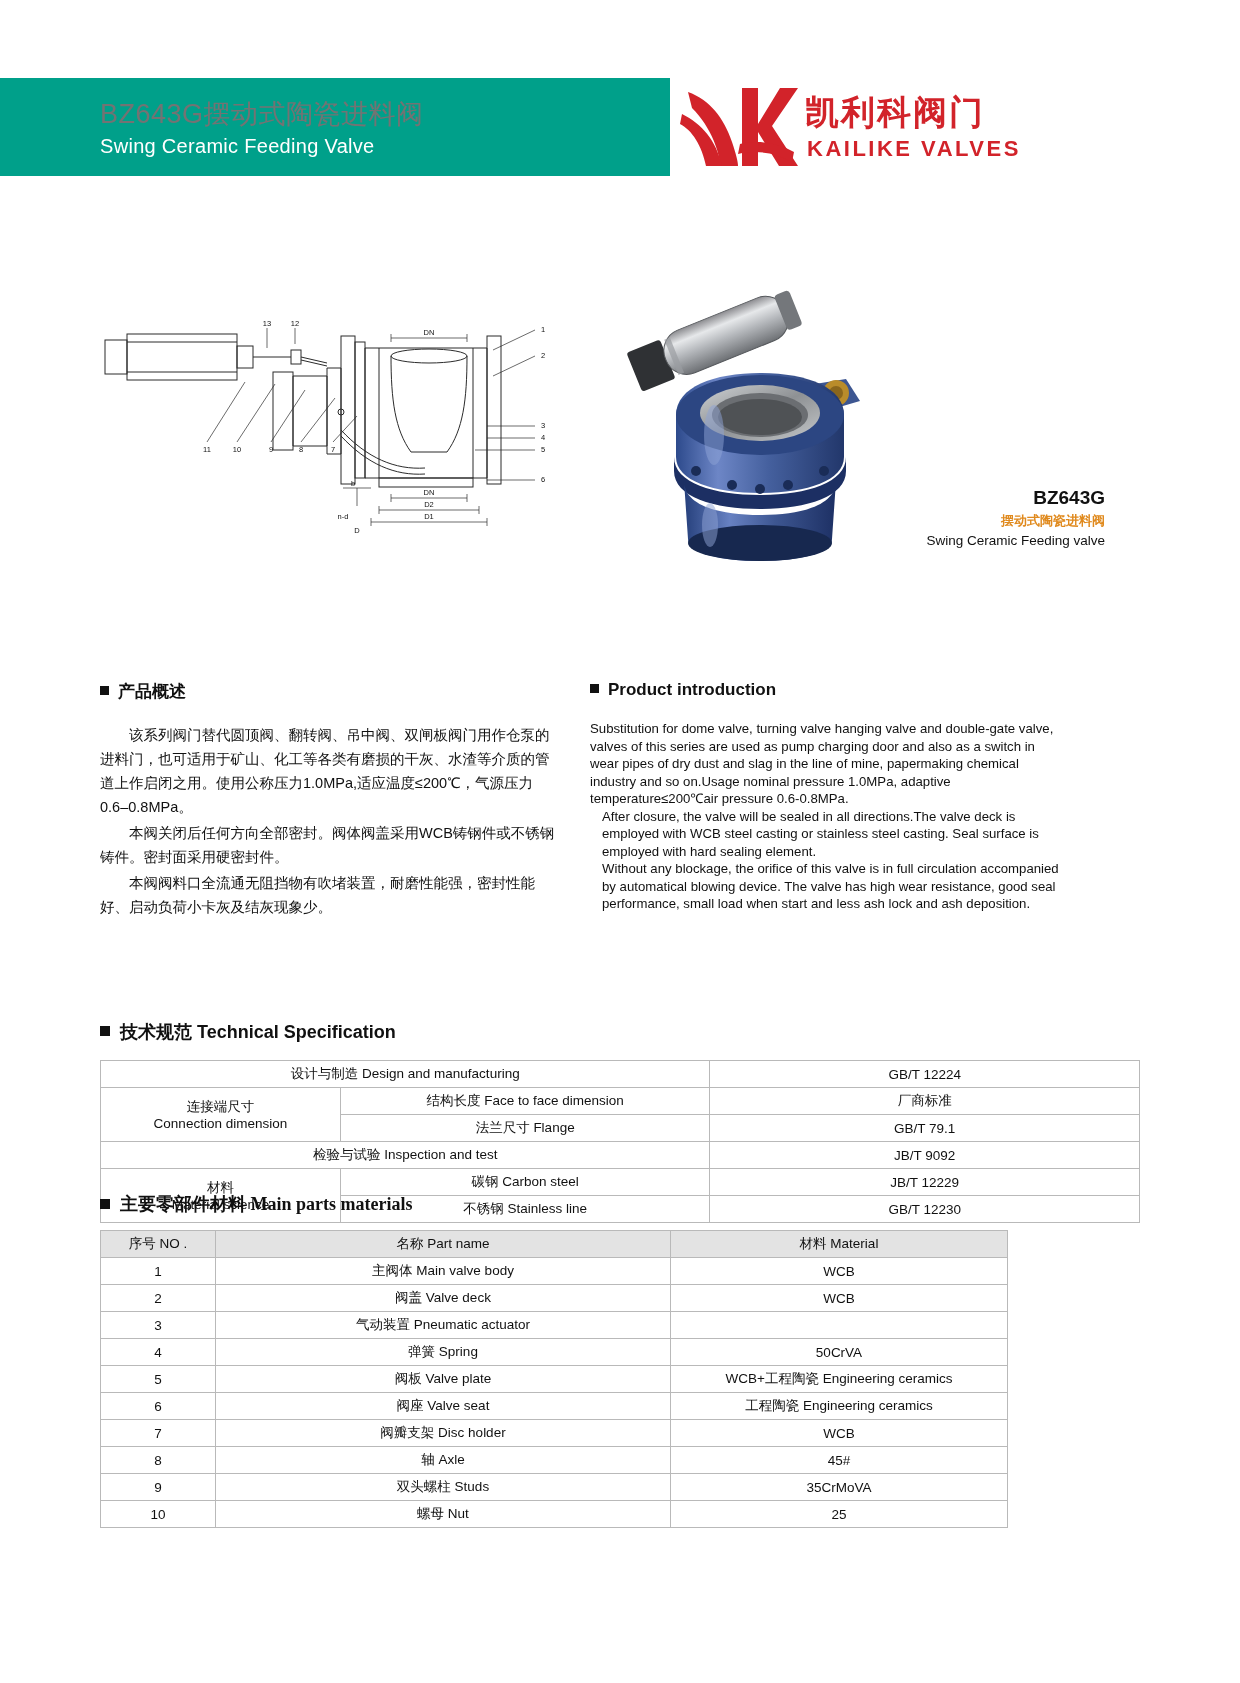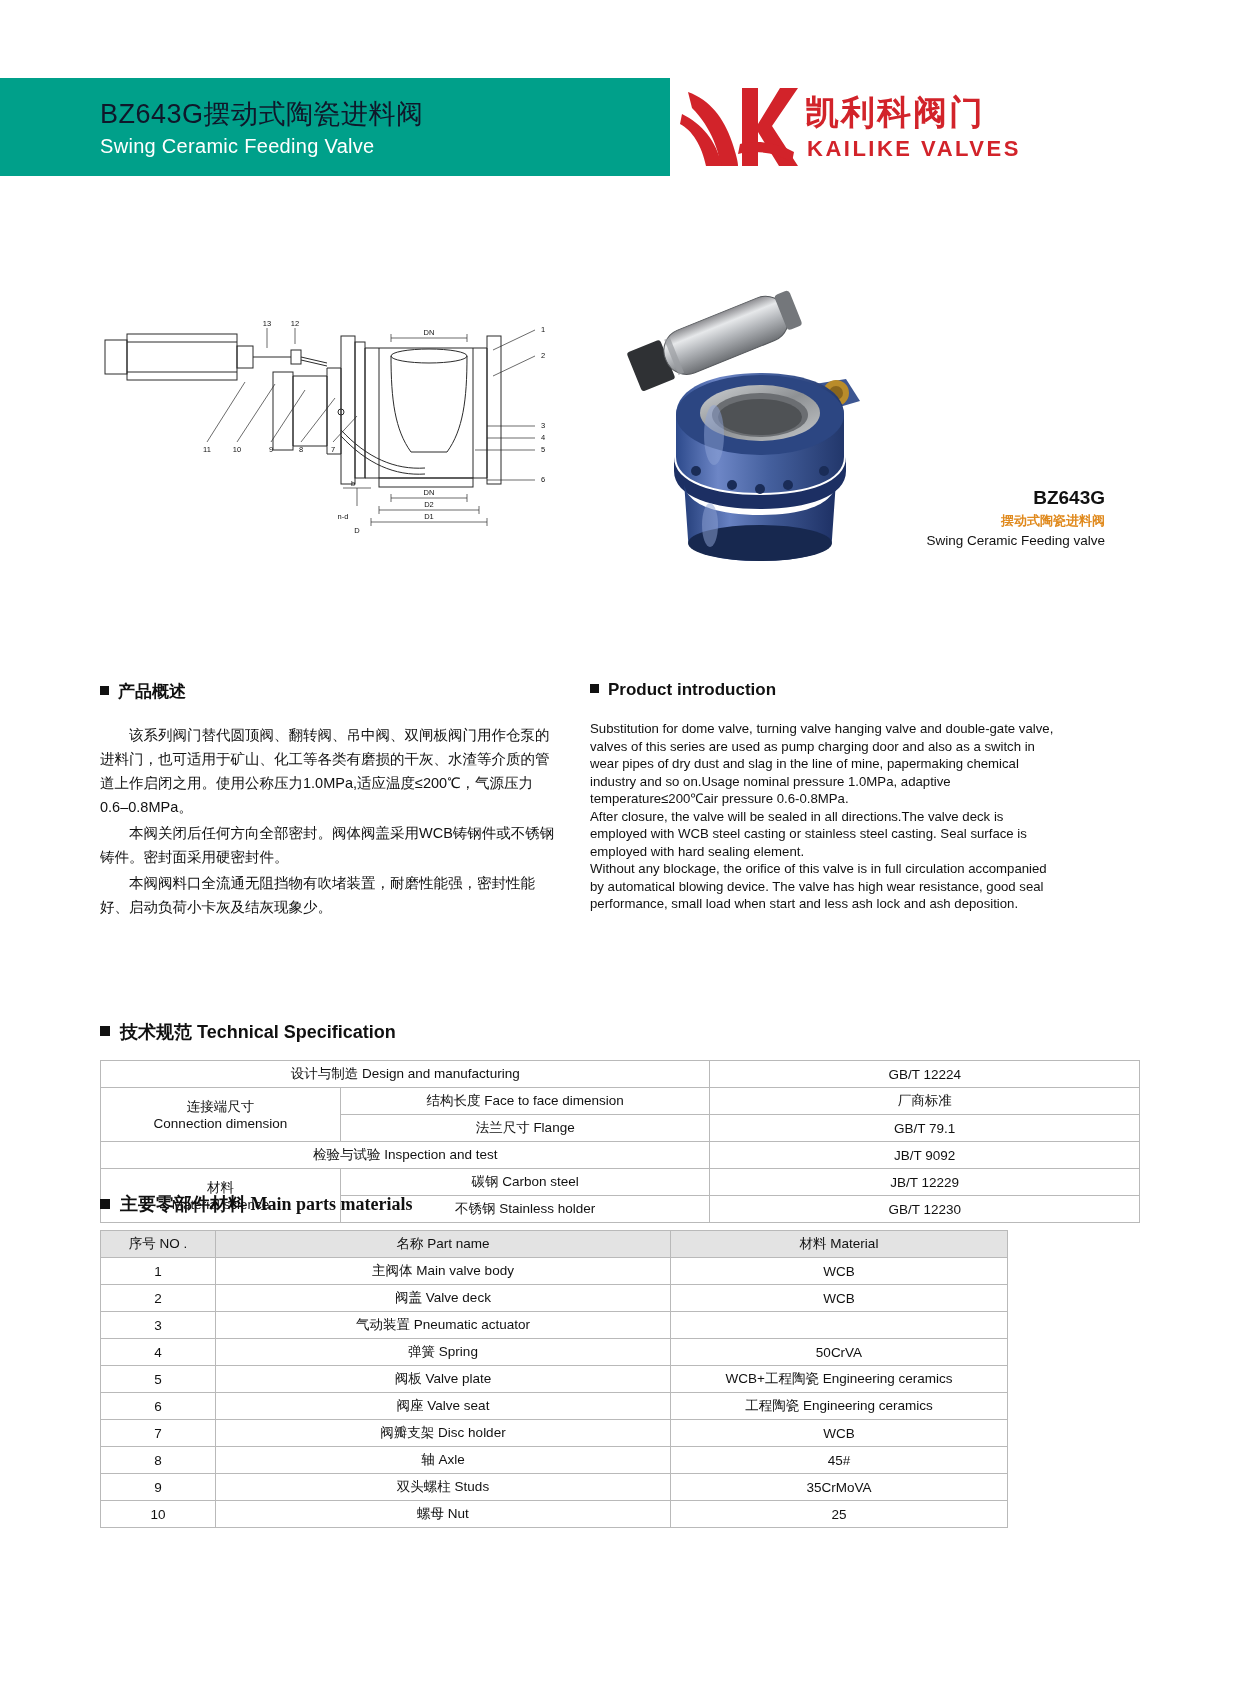--- a/index.html
+++ b/index.html
@@ -16,21 +16,21 @@
   
   .header {
     position: absolute; left:0; top:78px; width:100%; height:98px;
   }
   .header-band {
     position:absolute; left:0; top:0; width:670px; height:98px;
     background:#00a08a;
   }
   .header-title {
     position:absolute; left:100px; top:18px;
-    font-size:27px; color:#0f172a; letter-spacing:0.5px; font-weight:400;
+    font-size:27px; color:#737373; letter-spacing:0.5px; font-weight:400;
   }
   .header-sub {
     position:absolute; left:100px; top:57px;
     font-size:20px; color:#ffffff; font-weight:300; letter-spacing:0.3px;
   }
   .logo-wrap {
     position:absolute; left:675px; top:0; width:400px; height:98px;
   }
   .logo-mark { position:absolute; left:5px; top:6px; width:120px; height:86px; }
   .logo-cn {
@@ -67,21 +67,21 @@
     display:inline-block; width:9px; height:9px; background:#111;
     margin-right:9px; vertical-align:middle; position:relative; top:-2px;
   }
   .intro-left p {
     margin:0 0 2px 0; font-size:14.5px; line-height:24px; color:#111;
     text-indent:2em;
   }
   .intro-right p {
     margin:0; font-size:13.2px; line-height:17.5px; color:#111;
   }
-  .intro-right p + p { margin-top:0px; }
+  .intro-right p + p { margin-top:0px;margin-left:12px; }
 
   
   .tbl-sec-head {
     position:absolute; font-size:18px; font-weight:700; color:#111;
   }
   .tbl-sec-head .bullet {
     display:inline-block; width:10px; height:10px; background:#111;
     margin-right:10px; vertical-align:middle; position:relative; top:-2px;
   }
 
@@ -341,21 +341,21 @@
       <td class="col-a" colspan="2">检验与试验  Inspection and test</td>
       <td class="col-c">JB/T  9092</td>
     </tr>
     <tr>
       <td class="col-a" rowspan="2" style="white-space:pre-line;">材料
 Material science</td>
       <td class="col-b">碳钢 Carbon steel</td>
       <td class="col-c">JB/T  12229</td>
     </tr>
     <tr>
-      <td class="col-b">不锈钢 Stainless holder</td>
+      <td class="col-b">不锈钢 Stainless line</td>
       <td class="col-c">GB/T  12230</td>
     </tr>
   </tbody>
     </table>
 </div>
 
 <div class="tbl-sec-head" style="left:100px; top:1192px;font-family:Liberation Serif, serif;">
   <span class="bullet"></span><span>主要零部件材料 Main parts materials</span>
 </div>
 

